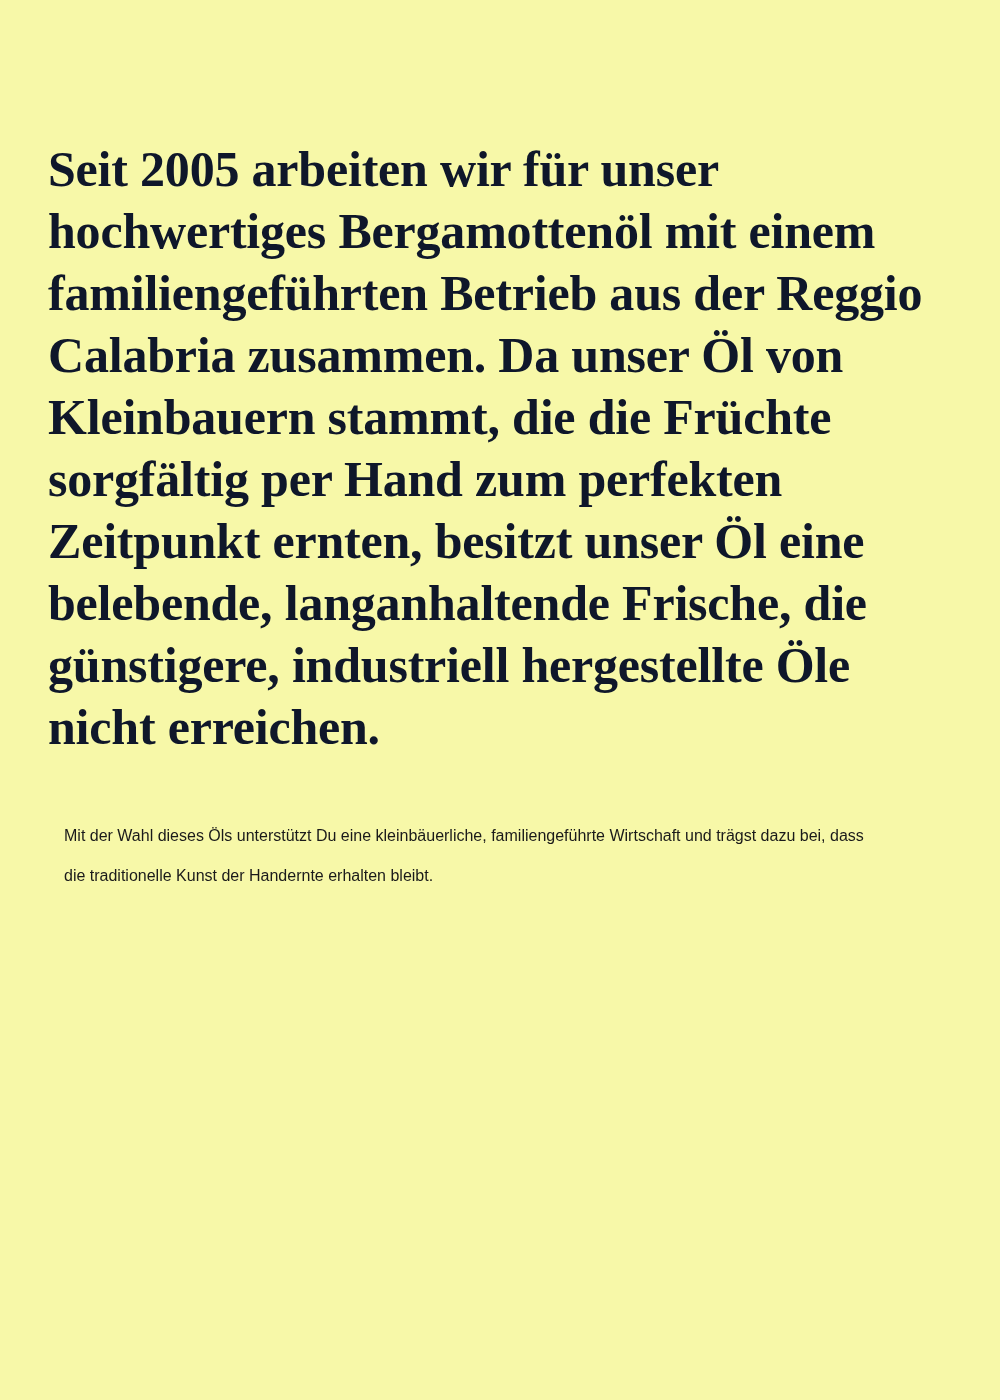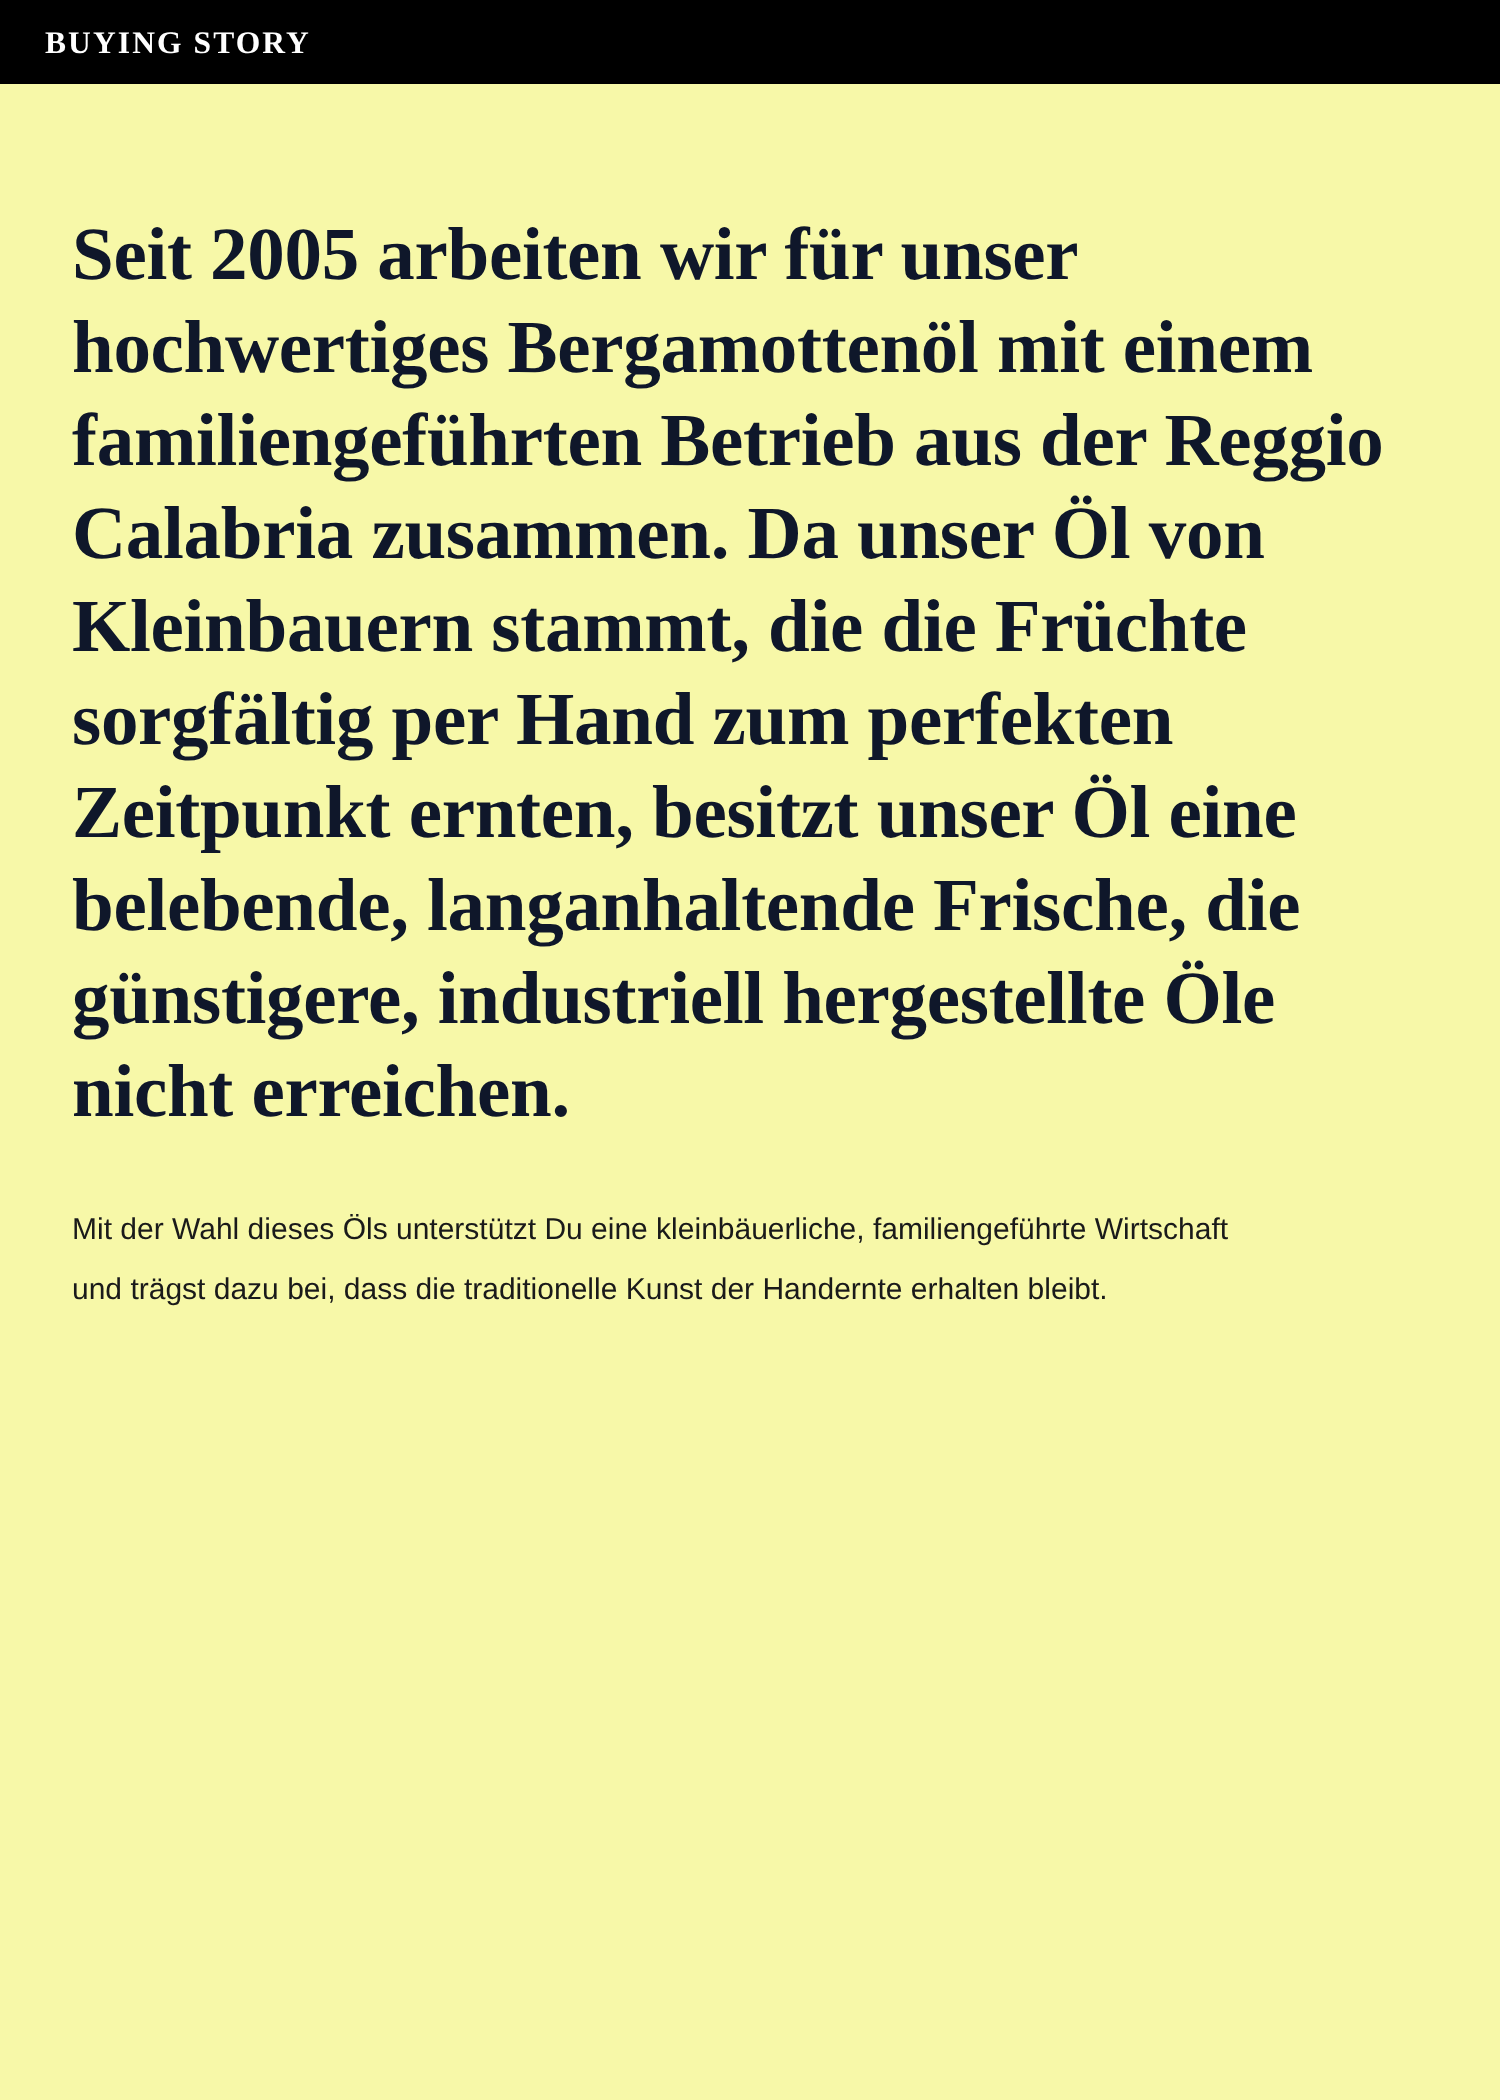--- a/index.html
+++ b/index.html
@@ -53,35 +53,32 @@
     font-weight: bold;
     font-size: 50px;
     line-height: 62px;
     color: #0f172a;
     margin: 0;
     padding-top: 82px;
     letter-spacing: -0.2px;
   }
   .subtext {
     font-family: "Liberation Sans", sans-serif;
-    font-size: 20px;
+    font-size: 16px;
     line-height: 40px;
     color: #1a1a1a;
-    margin: 0;
+    margin: 16px;
     padding-top: 42px;
     max-width: 800px;
   }
 </style>
 </head>
 <body>
 
 <div class="page">
 
-  <div class="topbar">
-    <div class="topbar-label">Buying Story</div>
-  </div>
 
   <div class="content">
     <h1 class="headline">Seit 2005 arbeiten wir für unser hochwertiges Bergamottenöl mit einem familiengeführten Betrieb aus der Reggio Calabria zusammen. Da unser Öl von Kleinbauern stammt, die die Früchte sorgfältig per Hand zum perfekten Zeitpunkt ernten, besitzt unser Öl eine belebende, langanhaltende Frische, die günstigere, industriell hergestellte Öle nicht erreichen.</h1>
     <p class="subtext">Mit der Wahl dieses Öls unterstützt Du eine kleinbäuerliche, familiengeführte Wirtschaft und trägst dazu bei, dass die traditionelle Kunst der Handernte erhalten bleibt.</p>
   </div>
 
 </div>
 
 </body></html>

